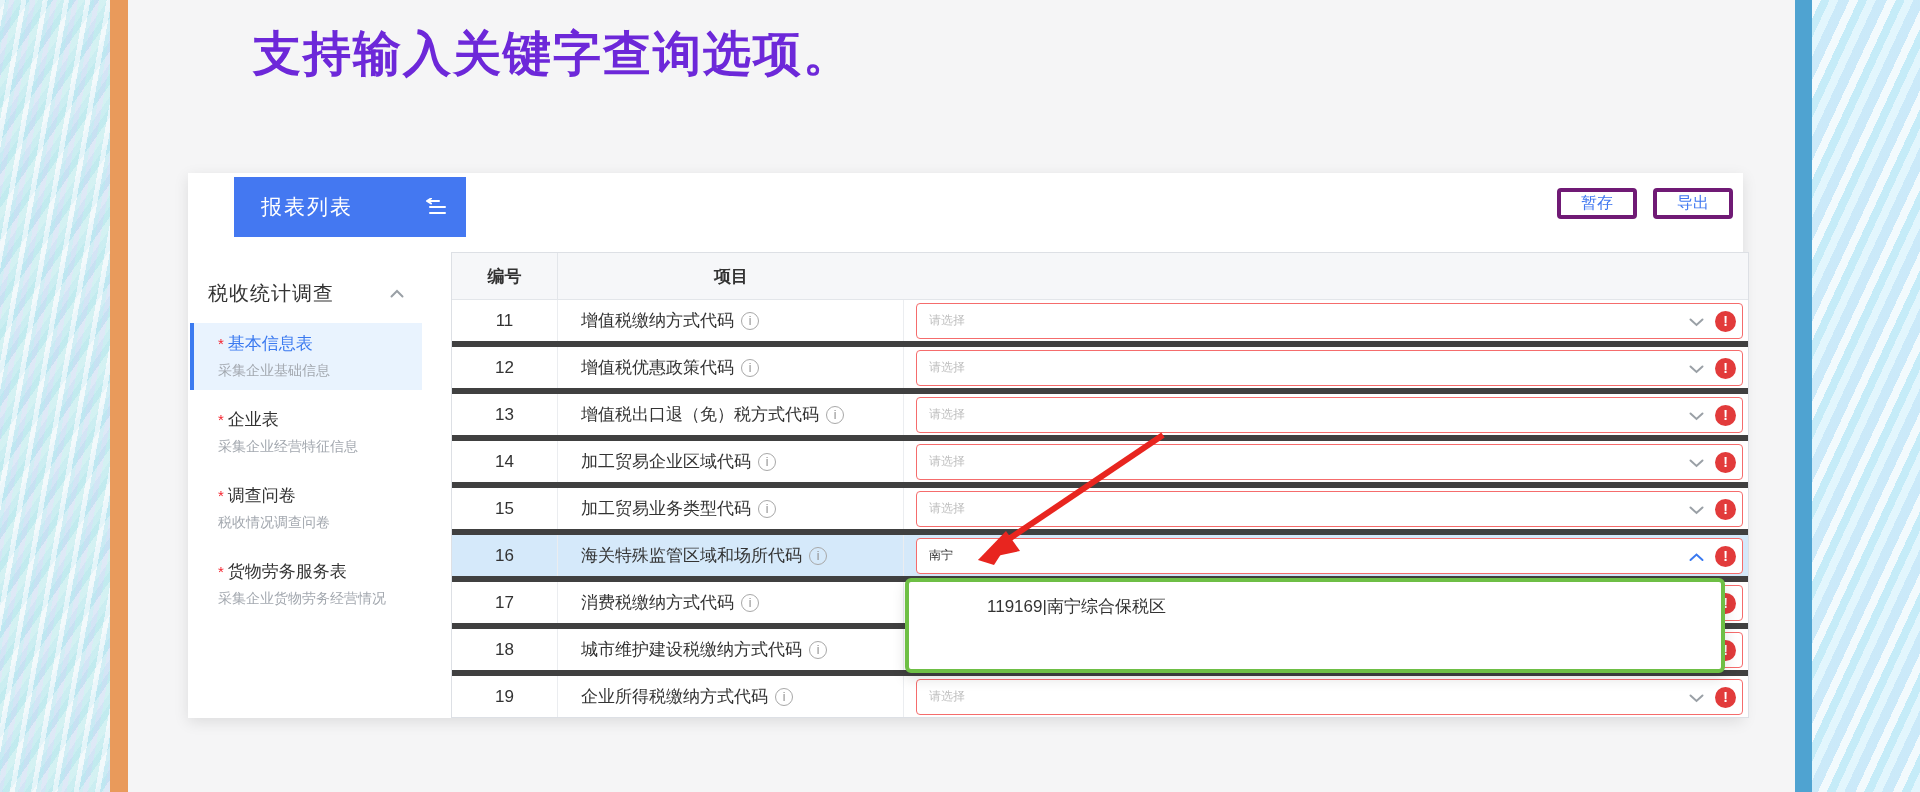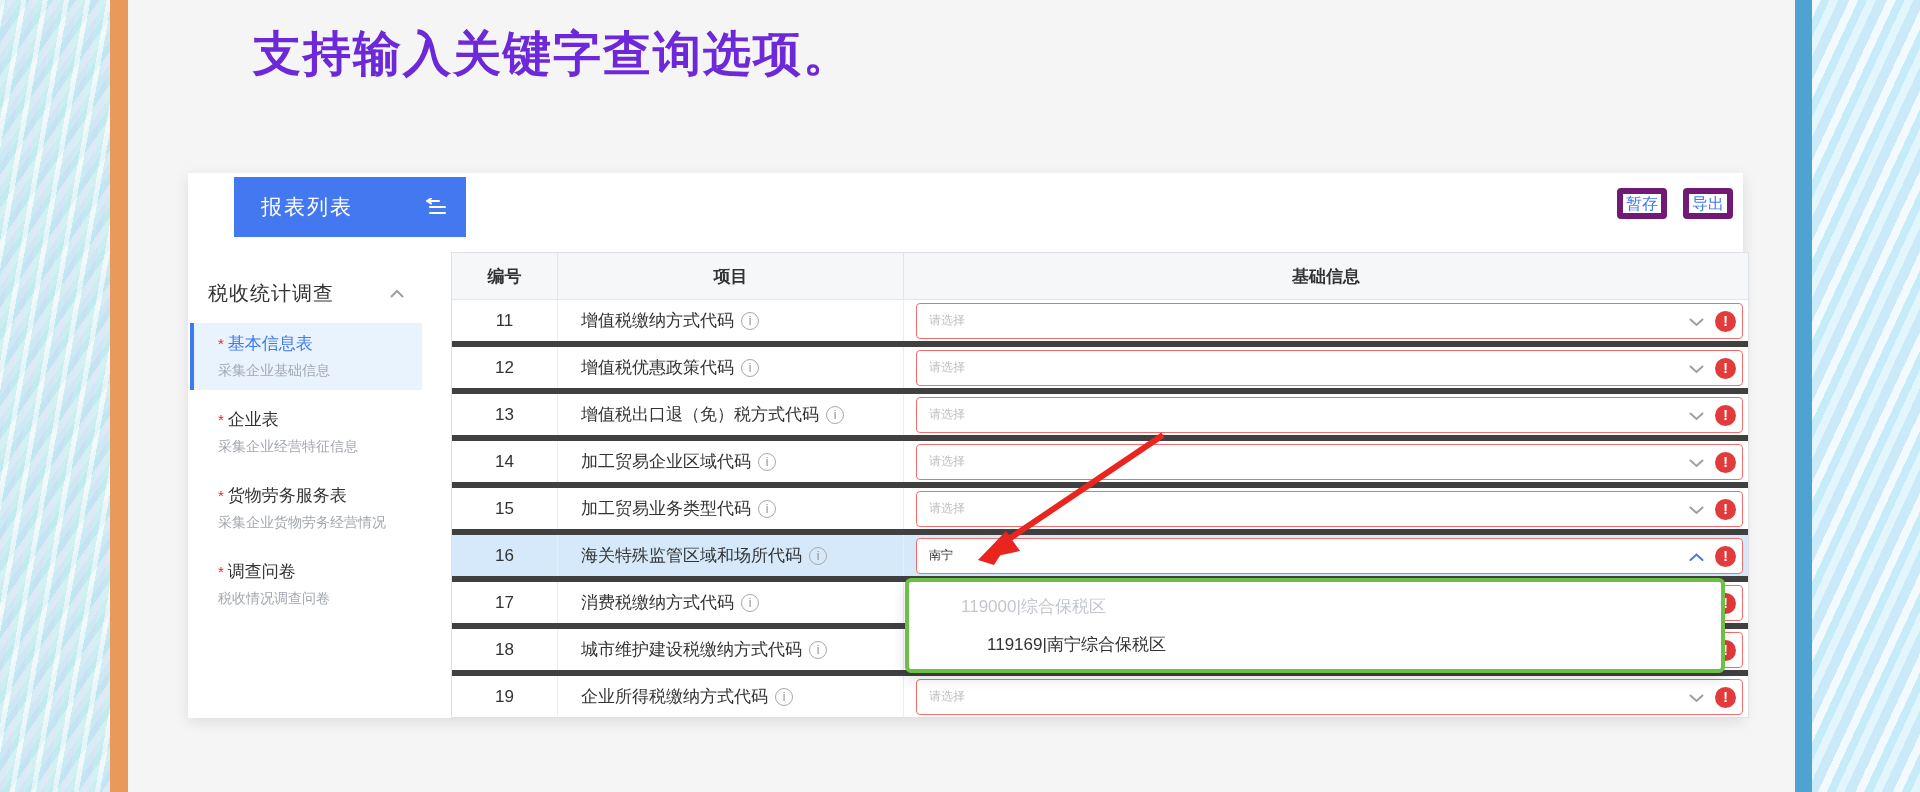--- a/index.html
+++ b/index.html
@@ -37,21 +37,21 @@
   .menu-item { position:relative; width:232px; padding:9px 15px 9px 28px; margin-bottom:9px; cursor:pointer; }
   .menu-item .mi-title { font-size:17px; color:#333; line-height:24px; }
   .menu-item .mi-desc { font-size:14px; color:#a3a8af; line-height:22px; margin-top:3px; }
   .menu-item .req { color:#f5222d; margin-right:4px; font-size:15px; }
   .menu-item.active { background:#e9f3fe; }
   .menu-item.active::before { content:""; position:absolute; left:0; top:0; width:4px; height:100%; background:#3b7af0; }
   .menu-item.active .mi-title { color:#3b7af0; }
 
   
   .toolbar { position:absolute; right:10px; top:15px; display:flex; gap:16px; }
-  .btn { width:50px; height:31px; border:6px solid #701a75; border-radius:4px; background:#fff;
+  .btn { width:80px; height:31px; border:4px solid #701a75; border-radius:4px; background:#fff;
     color:#4178f0; font-size:16px; font-family:inherit; cursor:pointer; }
 
   
   .table { position:absolute; left:263px; top:79px; width:1298px; height:466px;
     border:1px solid #dde0e5; display:flex; flex-direction:column; background:#fff; }
   .thead { display:flex; height:47px; background:#f6f7f9; border-bottom:1px solid #e3e6ea; }
   .th { display:flex; align-items:center; justify-content:center; font-size:17px; font-weight:700;
     color:#333; border-right:1px solid #e3e6ea; }
   .th:last-child, .td:last-child { border-right:none; }
   .c1 { width:106px; flex:none; }
@@ -116,39 +116,38 @@
     <div class="menu" id="menu">
         <div class="menu-item active">
           <div class="mi-title"><span class="req">*</span><span>基本信息表</span></div>
           <div class="mi-desc">采集企业基础信息</div>
         </div>
         <div class="menu-item">
           <div class="mi-title"><span class="req">*</span><span>企业表</span></div>
           <div class="mi-desc">采集企业经营特征信息</div>
         </div>
         <div class="menu-item">
+          <div class="mi-title"><span class="req">*</span><span>调查问卷</span></div>
+          <div class="mi-desc">税收情况调查问卷</div>
+        </div>
+        <div class="menu-item">
           <div class="mi-title"><span class="req">*</span><span>货物劳务服务表</span></div>
           <div class="mi-desc">采集企业货物劳务经营情况</div>
-        </div>
-        <div class="menu-item">
-          <div class="mi-title"><span class="req">*</span><span>调查问卷</span></div>
-          <div class="mi-desc">税收情况调查问卷</div>
         </div>
       </div>
 
     <div class="toolbar">
       <button class="btn">暂存</button>
       <button class="btn">导出</button>
     </div>
 
     <div class="table" id="table">
       <div class="thead" id="thead">
           <div class="th c1">编号</div>
           <div class="th c2">项目</div>
-          <div class="th c3">基础信息</div>
         </div>
     <div class="tr">
           <div class="td c1">11</div>
           <div class="td c2">
             <span>增值税缴纳方式代码</span>
             <i class="info-i">i</i>
           </div>
           <div class="td c3">
             <div class="sel">
               <span class="val">请选择</span>
@@ -283,21 +282,20 @@
               <svg class="chev" width="15" height="9" viewBox="0 0 15 9">
                 <polyline points="1.5,1.5 7.5,7 13.5,1.5" stroke="#9aa0a6" stroke-width="2" fill="none" stroke-linecap="round"></polyline>
               </svg>
               <span class="badge">!</span>
             </div>
           </div>
         </div>
       </div>
 
     <div class="dropdown" id="dropdown">
-        <div class="opt dim">119000|综合保税区</div>
         <div class="opt">119169|南宁综合保税区</div>
       </div>
 
     <svg class="arrow-svg" viewBox="0 0 1555 545">
       <line x1="975" y1="262" x2="812" y2="372" stroke="#e8251f" stroke-width="6"></line>
       <polygon points="790,387 824,364 806,392" fill="#e8251f"></polygon>
       <polygon points="790,387 818,358 832,378" fill="#e8251f"></polygon>
     </svg>
 
   </div>

